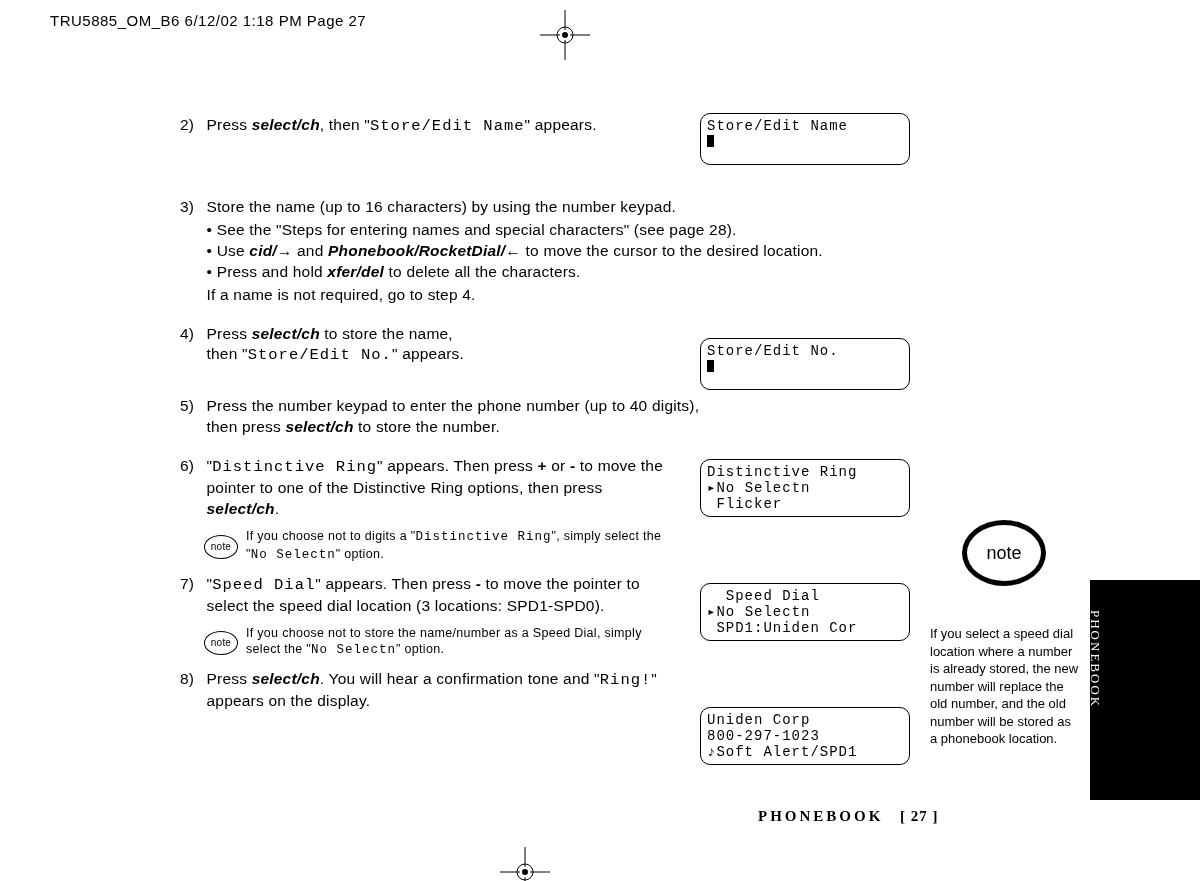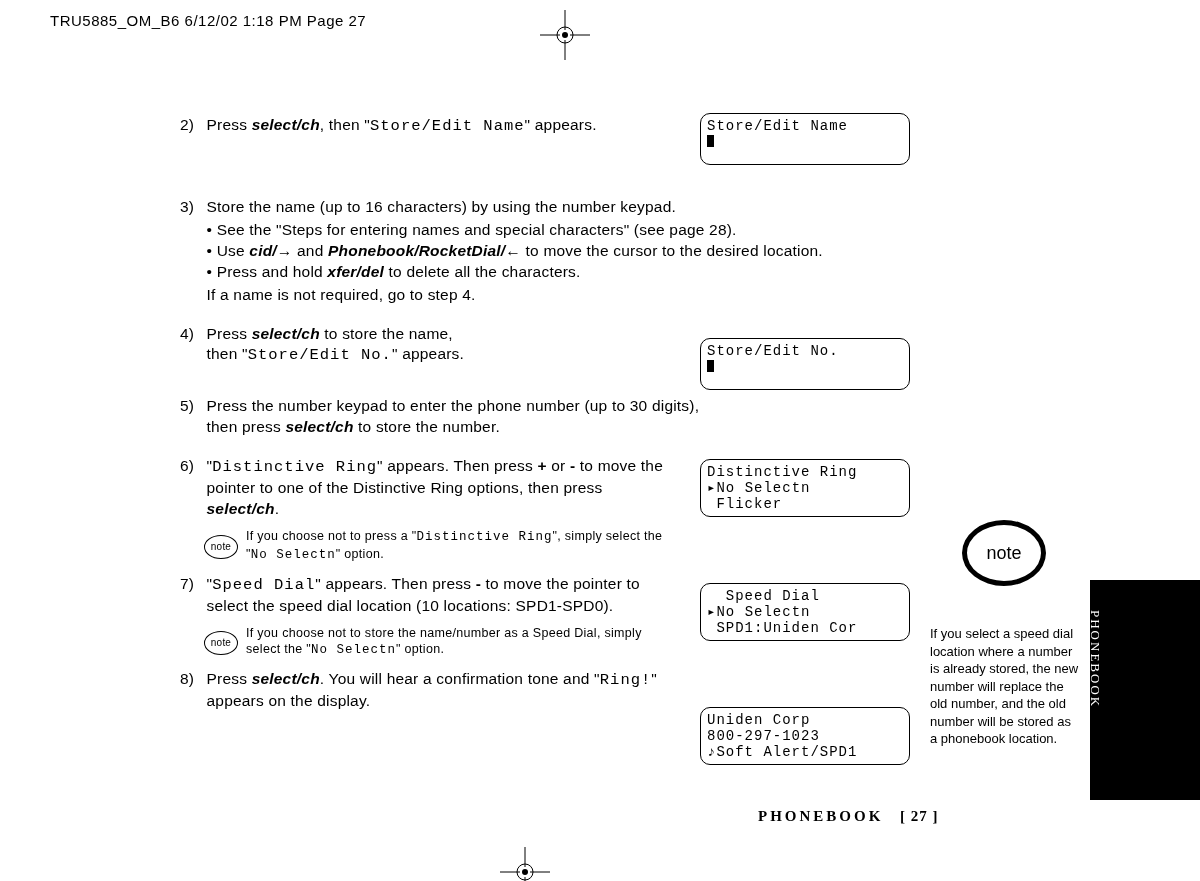--- a/index.html
+++ b/index.html
@@ -234,21 +234,21 @@
   </div>
 
   <div class="lcd-box" style="top:223px;">
     <div class="line">Store/Edit No.</div>
     <div class="line"><span class="cursor-block"></span></div>
   </div>
 
   <div class="step">
     <span class="num">5)</span>
     <span class="body">
-      <span>Press the number keypad to enter the phone number (up to 30 digits),</span><br>
+      <span>Press the number keypad to enter the phone number (up to 40 digits),</span><br>
       <span>then press </span><span class="bold-ital">select/ch</span><span> to store the number.</span>
     </span>
   </div>
 
   <div class="step" style="margin-bottom:6px;">
     <span class="num">6)</span>
     <span class="body" style="width:460px;">
       <span>"</span><span class="lcd">Distinctive Ring</span><span>" appears. Then press </span><b>+</b><span> or </span><b>-</b><span> to move the pointer to one of the Distinctive Ring options, then press </span><span class="bold-ital">select/ch</span><span>.</span>
     </span>
   </div>
@@ -257,28 +257,28 @@
     <div class="line">Distinctive Ring</div>
     <div class="line">▸No Selectn</div>
     <div class="line"> Flicker</div>
   </div>
 
   <div class="note-row" style="margin-left:22px;">
     <div class="note-icon">
       <div class="oval">note</div>
     </div>
     <div class="note-text">
-      <span>If you choose not to press a "</span><span class="lcd">Distinctive Ring</span><span>", simply select the "</span><span class="lcd">No Selectn</span><span>" option.</span>
+      <span>If you choose not to digits a "</span><span class="lcd">Distinctive Ring</span><span>", simply select the "</span><span class="lcd">No Selectn</span><span>" option.</span>
     </div>
   </div>
 
   <div class="step" style="margin-bottom:6px;">
     <span class="num">7)</span>
     <span class="body" style="width:470px;">
-      <span>"</span><span class="lcd">Speed Dial</span><span>" appears. Then press </span><b>-</b><span> to move the pointer to select the speed dial location (10 locations: SPD1-SPD0).</span>
+      <span>"</span><span class="lcd">Speed Dial</span><span>" appears. Then press </span><b>-</b><span> to move the pointer to select the speed dial location (3 locations: SPD1-SPD0).</span>
     </span>
   </div>
 
   <div class="lcd-box" style="top:468px; padding-bottom:4px;">
     <div class="line">  Speed Dial</div>
     <div class="line">▸No Selectn</div>
     <div class="line"> SPD1:Uniden Cor</div>
   </div>
 
   <div class="note-row" style="margin-left:22px;">

